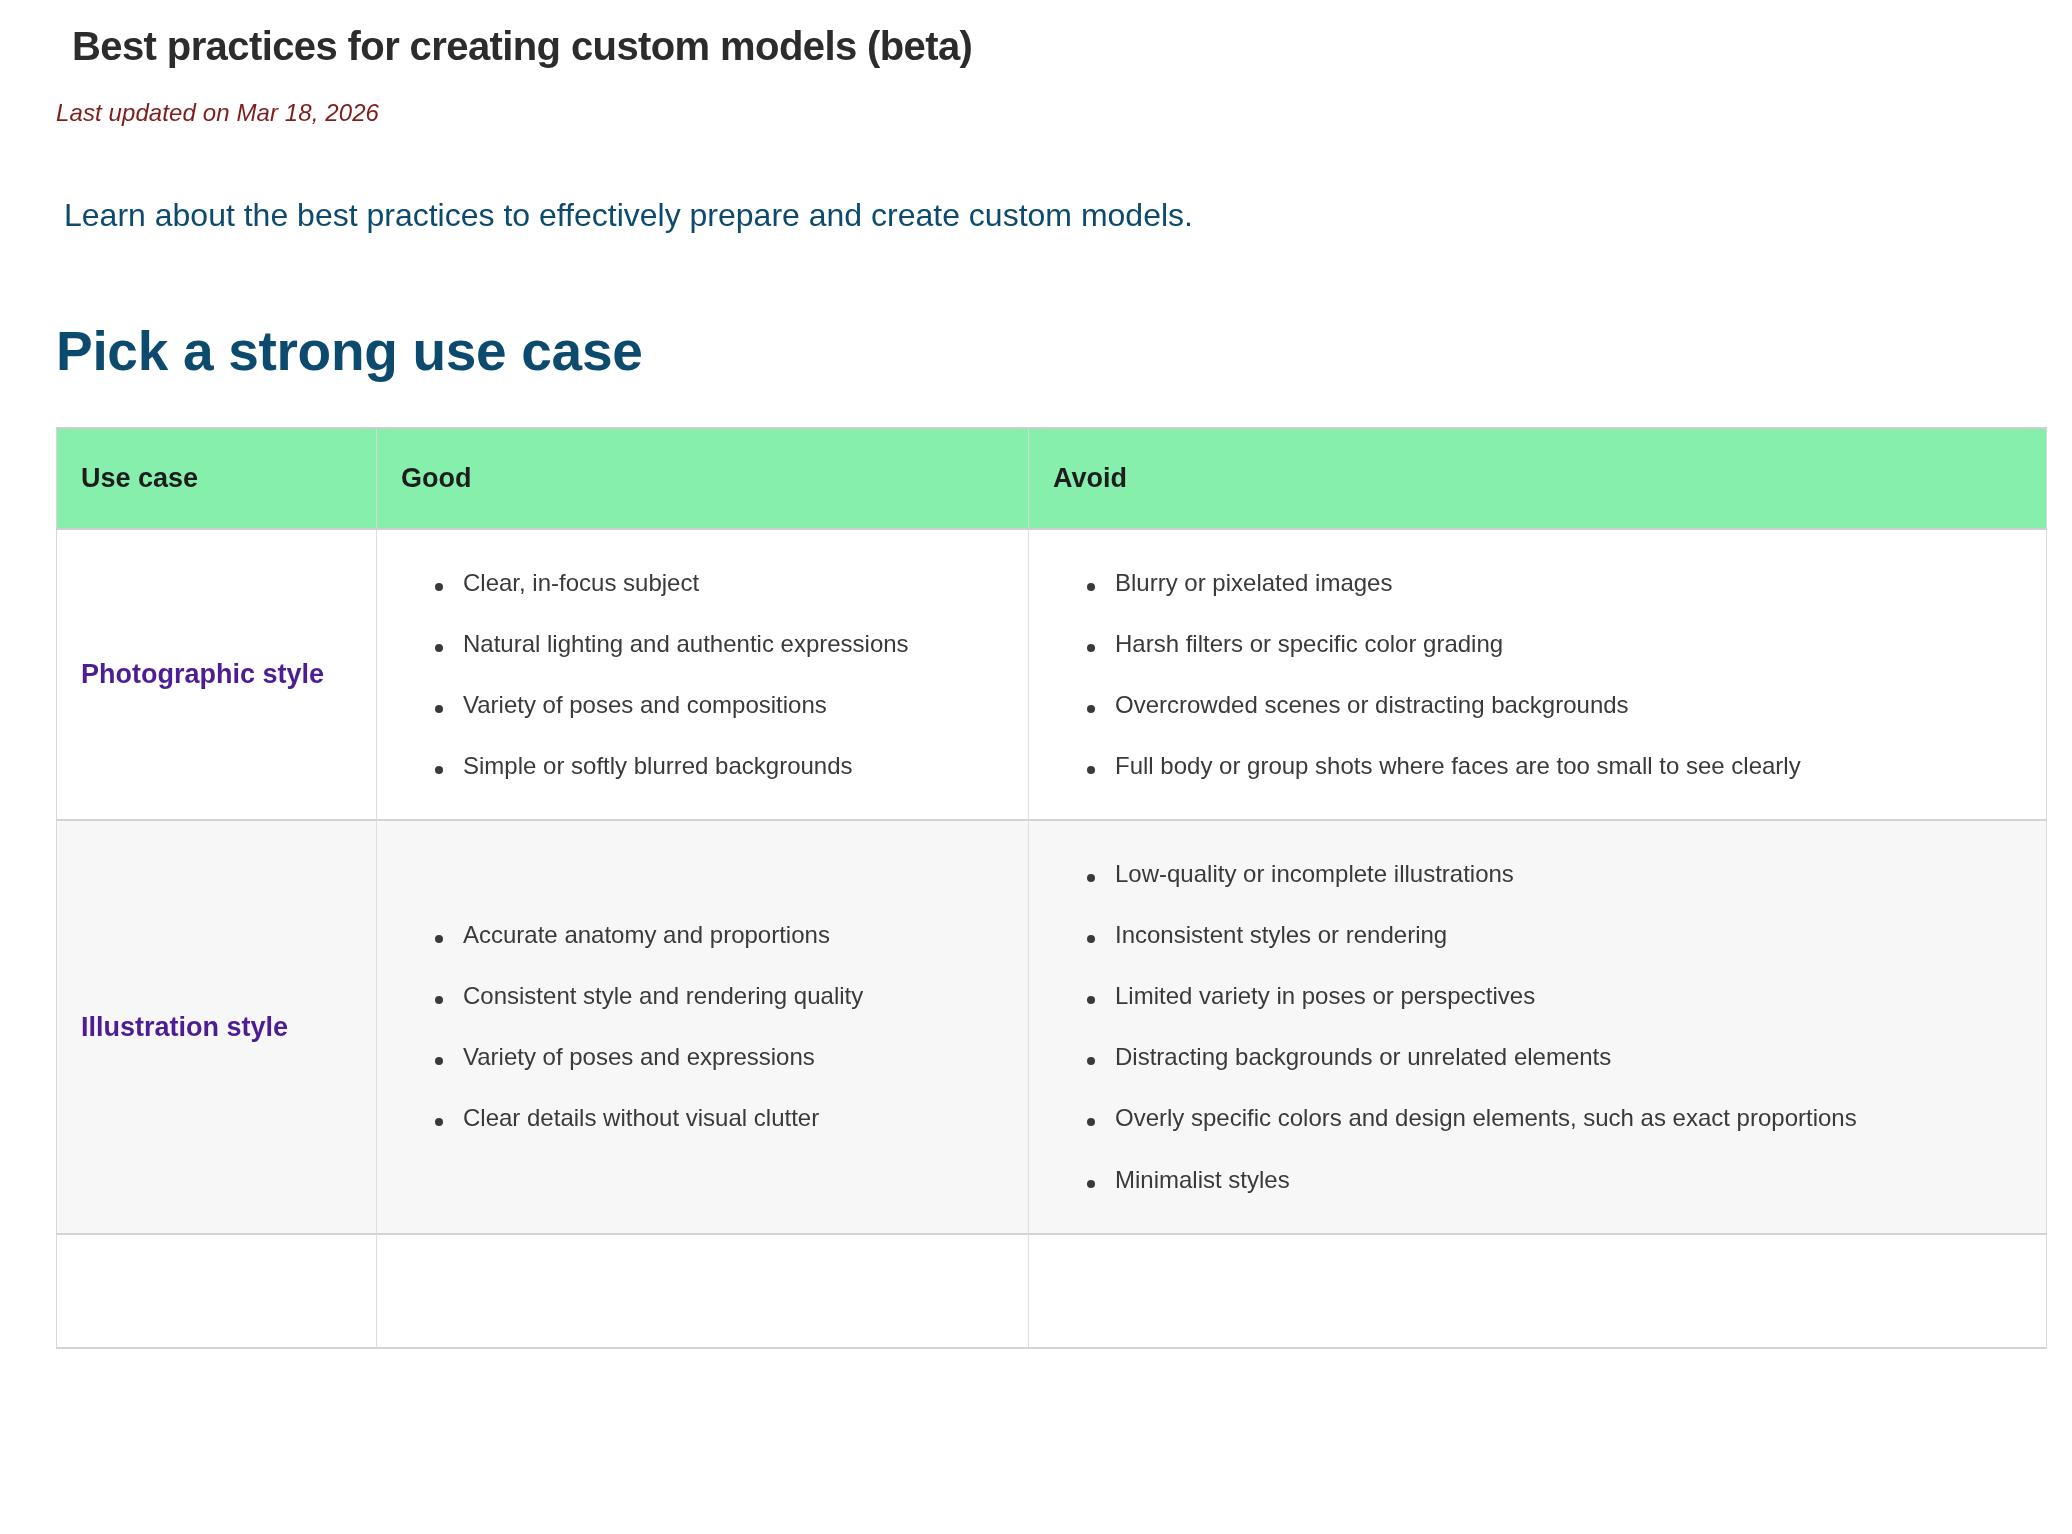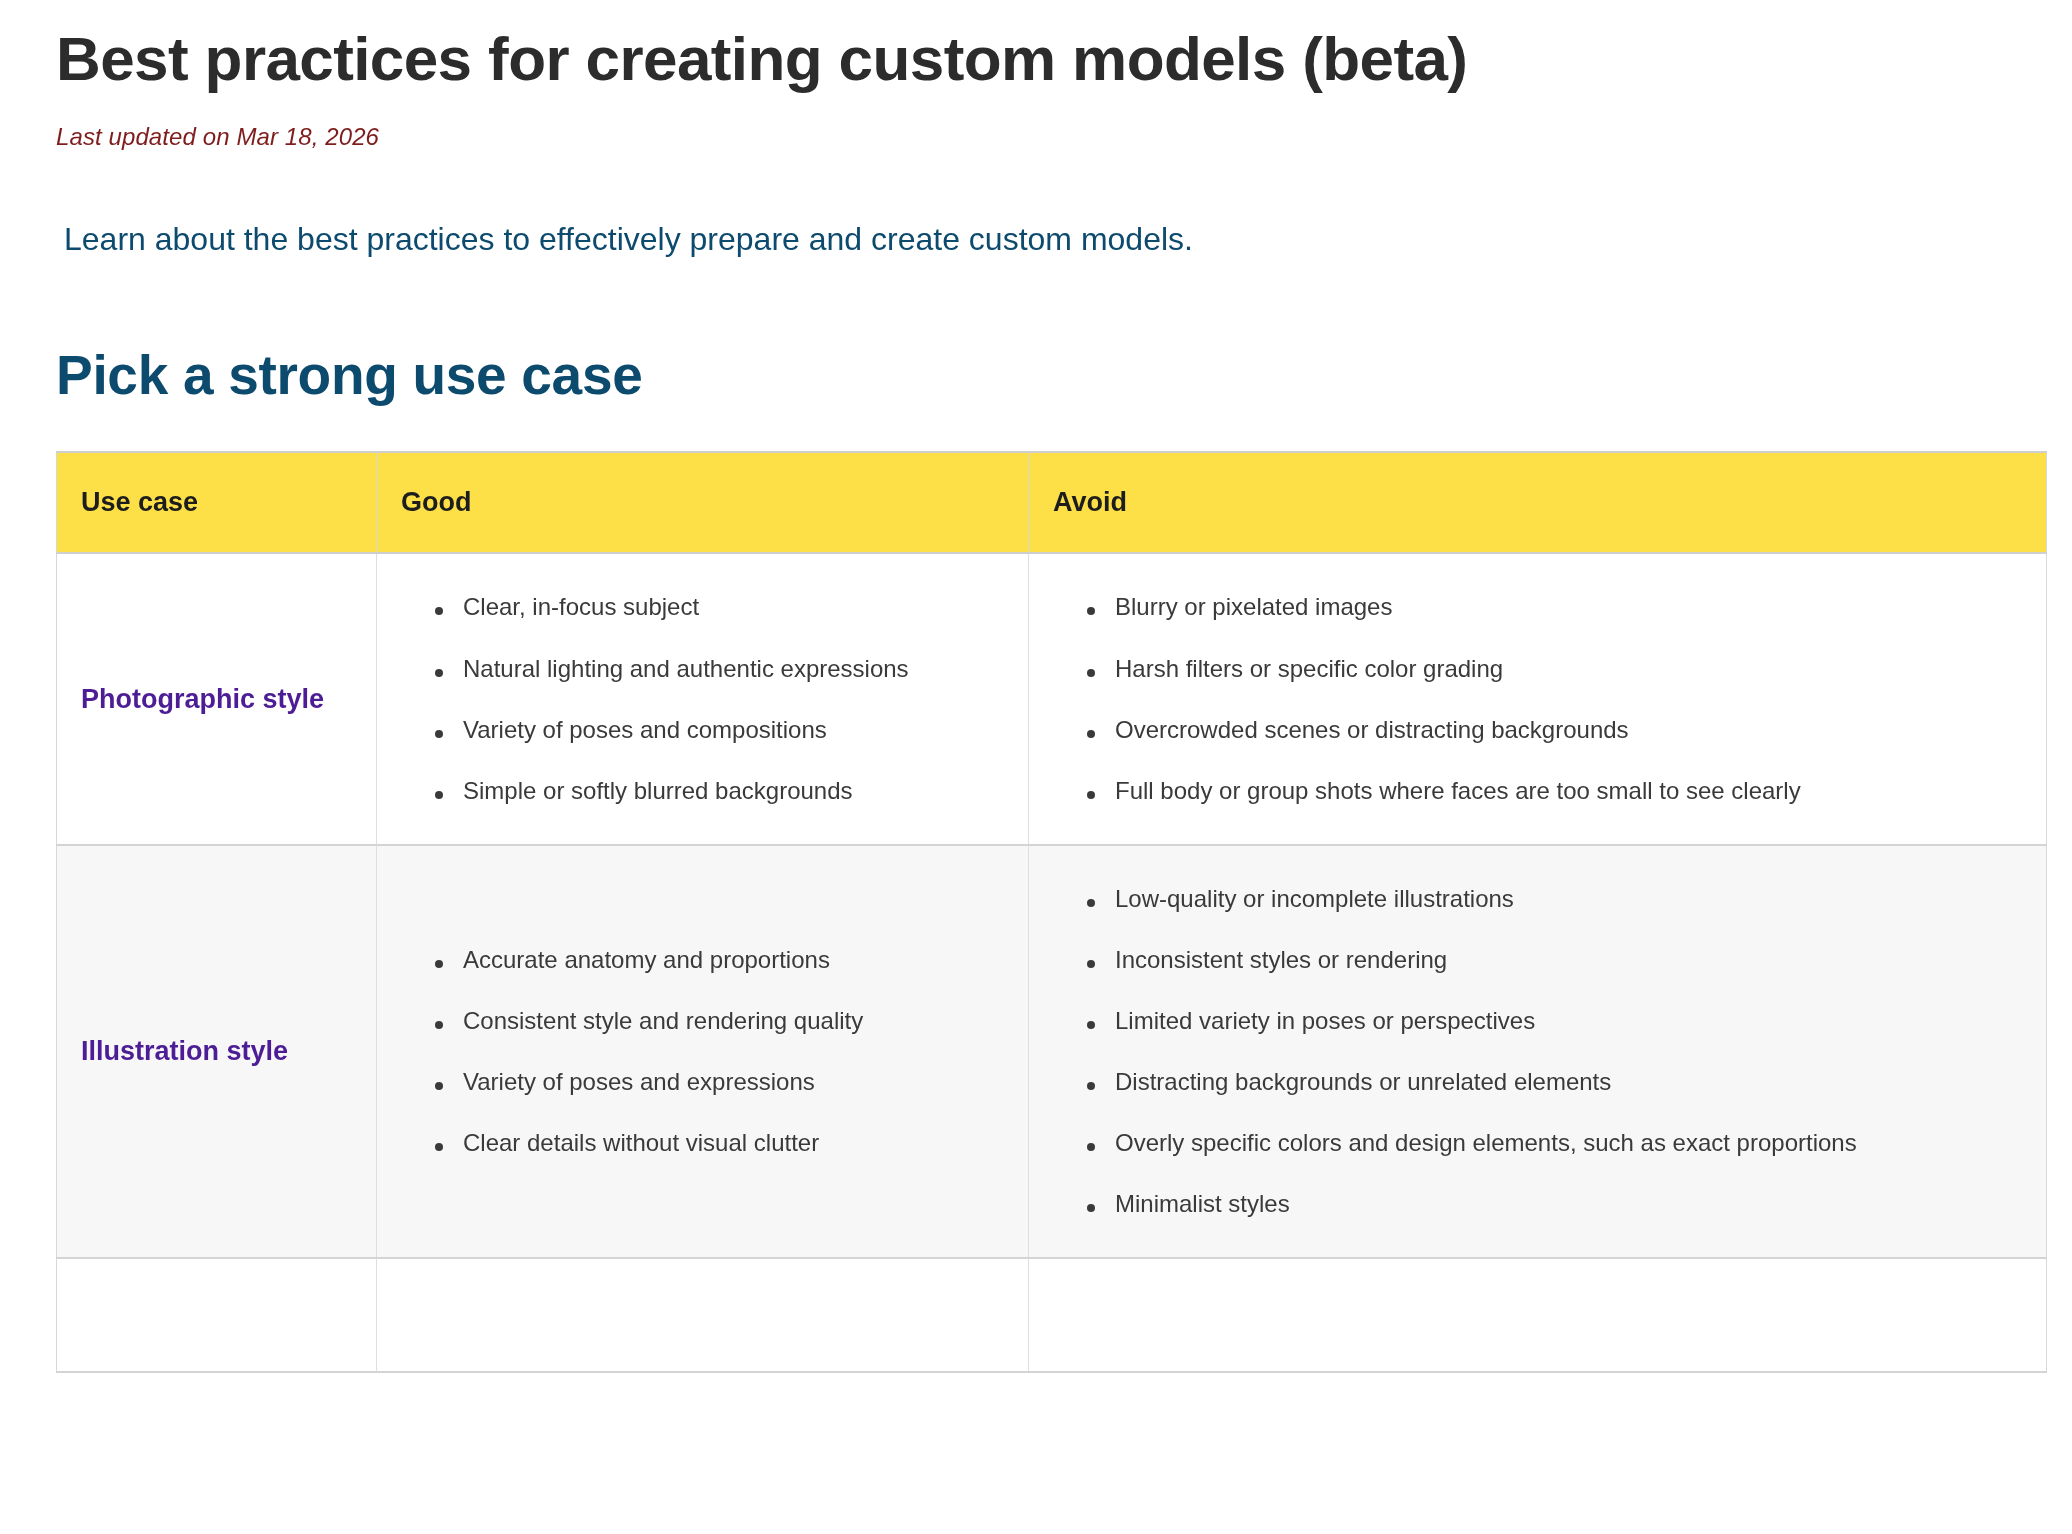--- a/index.html
+++ b/index.html
@@ -14,26 +14,26 @@
     font-family: "Liberation Sans", sans-serif;
     color: #2c2c2c;
     -webkit-font-smoothing: antialiased;
   }
   .page {
     box-sizing: border-box;
     padding: 0 48px 0 56px;
     width: 2072px;
   }
   .page-title {
-    font-size: 62px;
+    font-size: 40px;
     line-height: 1.12;
     font-weight: bold;
     letter-spacing: -0.6px;
     color: #2c2c2c;
-    margin: 24px 0 0 0;
+    margin: 24px 0 0 16px;
   }
   .last-updated {
     font-size: 24px;
     font-style: italic;
     color: #7f1d1d;
     margin: 30px 0 0 0;
     letter-spacing: 0.1px;
   }
   .intro {
     font-size: 32px;
@@ -54,21 +54,21 @@
     width: 1990px;
     table-layout: fixed;
     border-top: 2px solid #cfcfcf;
     border-left: 1px solid #d8d8d8;
     border-right: 1px solid #d8d8d8;
   }
   table.practices col.c1 { width: 320px; }
   table.practices col.c2 { width: 652px; }
   table.practices col.c3 { width: 1018px; }
   table.practices thead th {
-    background: #fde047;
+    background: #86efac;
     text-align: left;
     font-size: 27px;
     font-weight: bold;
     color: #1d1d1d;
     padding: 34px 26px 34px 24px;
     border-right: 1px solid #d8d8d8;
     border-bottom: 2px solid #cfcfcf;
     vertical-align: middle;
   }
   table.practices thead th:last-child { border-right: none; }

